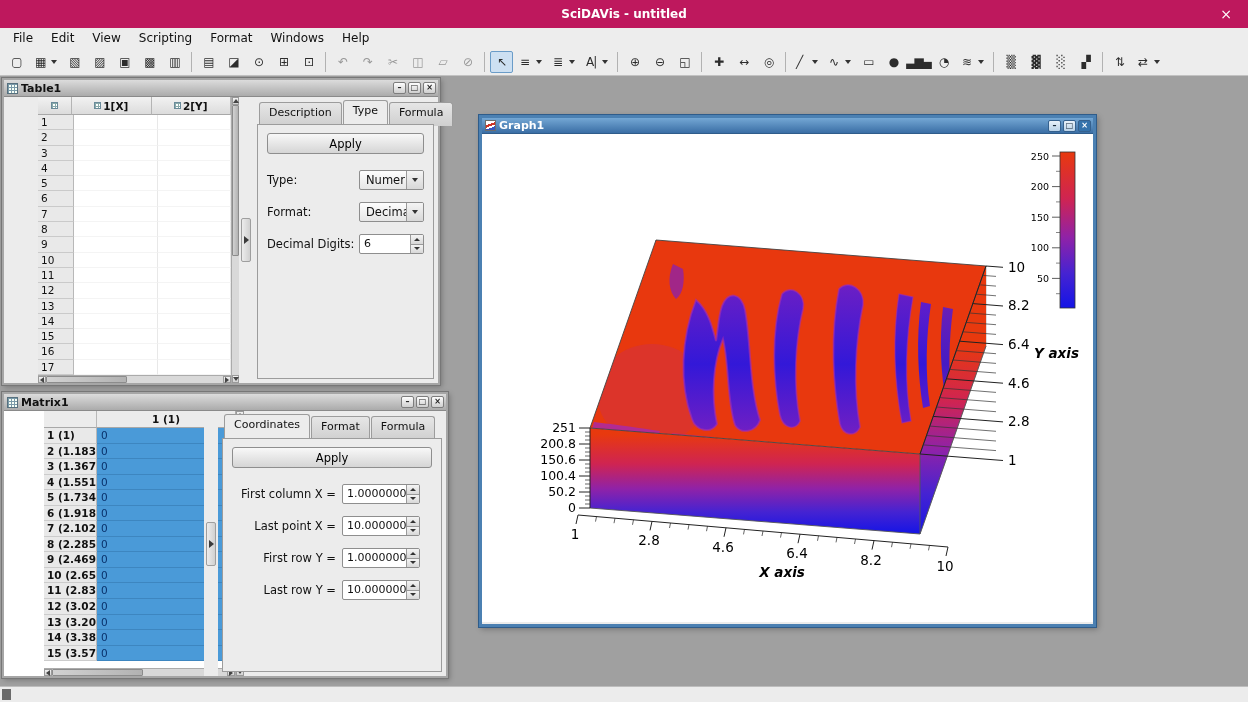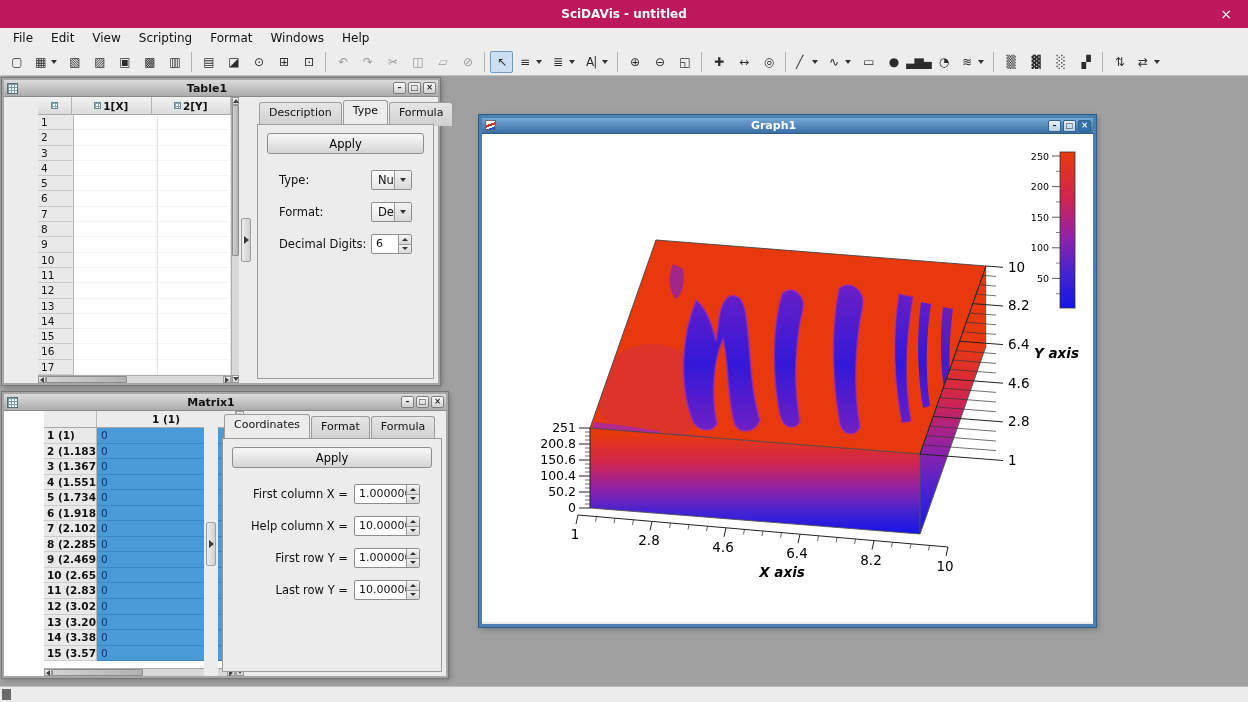--- a/index.html
+++ b/index.html
@@ -32,21 +32,21 @@
   .tsep { width:1px; height:20px; background:#b2b2b2; margin:0 4px; flex:0 0 auto; }
 
   
   .workspace { position:relative; height:610px; background:#a0a0a0; flex:0 0 auto; }
 
   
   .mdi { position:absolute; background:#ececec; border:2px solid #a6a6a6; box-shadow:0 0 0 1px #777, 2px 2px 5px rgba(0,0,0,.25); }
   .mdi-title { height:17px; display:flex; align-items:center;
     background:linear-gradient(#dcdcdc,#ababab); border-bottom:1px solid #8a8a8a;
     font-size:11px; font-weight:bold; }
-  .mdi-title-text { flex:1; text-align:center; }
+  .mdi-title-text { flex:1; }
   .win-btn { width:13px; height:12px; margin-right:2px; border:1px solid #7d7d7d; border-radius:2px;
     background:linear-gradient(#fdfdfd,#cfcfcf); font-size:8px; line-height:10px; text-align:center; color:#222; }
   .mdi.active { border:3px solid #4b80b2; box-shadow:0 0 0 1px #2f5c8a, 2px 2px 6px rgba(0,0,0,.3); }
   .mdi.active .mdi-title { height:16px; background:linear-gradient(#74a7d4,#3a6ea5); color:#fff; border-bottom:1px solid #2f5c8a; }
   .mdi.active .win-btn { background:linear-gradient(#e8f1fa,#b9d2e8); border-color:#35618e; color:#123; }
   .mdi.active .win-btn.close { background:#3572ab; color:#fff; }
   .win-icon { flex:0 0 auto; }
   .table-win-icon { width:11px; height:11px; margin:0 3px; border:1px solid #56707e; display:inline-block;
     background-color:#f7fff7; background-image:linear-gradient(#7a9aa9 1px,transparent 1px),linear-gradient(90deg,#7a9aa9 1px,transparent 1px); background-size:3px 3px; }
   .graph-win-icon { width:11px; height:11px; margin:0 3px; border:1px solid #6d6d6d; display:inline-block;
@@ -104,21 +104,21 @@
   
   .side-panel { flex:1; display:flex; flex-direction:column; padding:3px 4px 4px; min-width:0; }
   .tabbar { display:flex; padding-left:2px; flex:0 0 auto; }
   .tab { padding:3px 9px 4px; font-size:11px; background:linear-gradient(#e6e6e6,#cfcfcf);
     border:1px solid #9c9c9c; border-bottom:none; border-radius:3px 3px 0 0; margin-right:1px; position:relative; top:2px; }
   .tab.active { background:#ececec; top:0; padding-bottom:7px; z-index:2; }
   .panel-box { border:1px solid #9c9c9c; background:#ececec; position:relative; z-index:1;
     padding:8px 9px; flex:1; display:flex; flex-direction:column; min-height:0; }
   .qbtn { display:block; width:100%; height:21px; background:linear-gradient(#f8f8f8,#d5d5d5);
     border:1px solid #8e8e8e; border-radius:3px; font-size:11.5px; font-family:inherit; margin:0 0 10px; }
-  .frow { display:flex; align-items:center; margin:6px 12px; font-size:11.5px; }
+  .frow { display:flex; align-items:center; margin:6px 0; font-size:11.5px; }
   .flabel { width:92px; flex:0 0 auto; }
   .flabel.r { width:104px; text-align:right; margin-right:6px; }
   .combo { width:120px; height:20px; border:1px solid #8e8e8e; border-radius:2px;
     background:linear-gradient(#fdfdfd,#e6e6e6); display:flex; overflow:hidden; }
   .combo-val { flex:1; padding:0 6px; line-height:18px; font-size:11.5px; white-space:nowrap; overflow:hidden; }
   .combo-arrow { width:17px; border-left:1px solid #9a9a9a; background:linear-gradient(#f4f4f4,#d8d8d8);
     display:flex; align-items:center; justify-content:center; }
   .combo-arrow::after { content:""; border-left:3px solid transparent; border-right:3px solid transparent; border-top:4px solid #333; }
   .spin { height:20px; border:1px solid #8e8e8e; border-radius:2px; background:#fff; display:flex; overflow:hidden; }
   .spin.t1spin { width:110px; }
@@ -697,21 +697,21 @@
                 <span class="spin mspin">
                   <span class="spin-val">1.00000000</span>
                   <span class="spin-btns">
                     <span class="sb up"></span>
                     <span class="sb dn"></span>
                   </span>
                 </span>
               </div>
 
               <div class="frow">
-                <span class="flabel r">Help column X =</span>
+                <span class="flabel r">Last point X =</span>
                 <span class="spin mspin">
                   <span class="spin-val">10.0000000</span>
                   <span class="spin-btns">
                     <span class="sb up"></span>
                     <span class="sb dn"></span>
                   </span>
                 </span>
               </div>
 
               <div class="frow">

